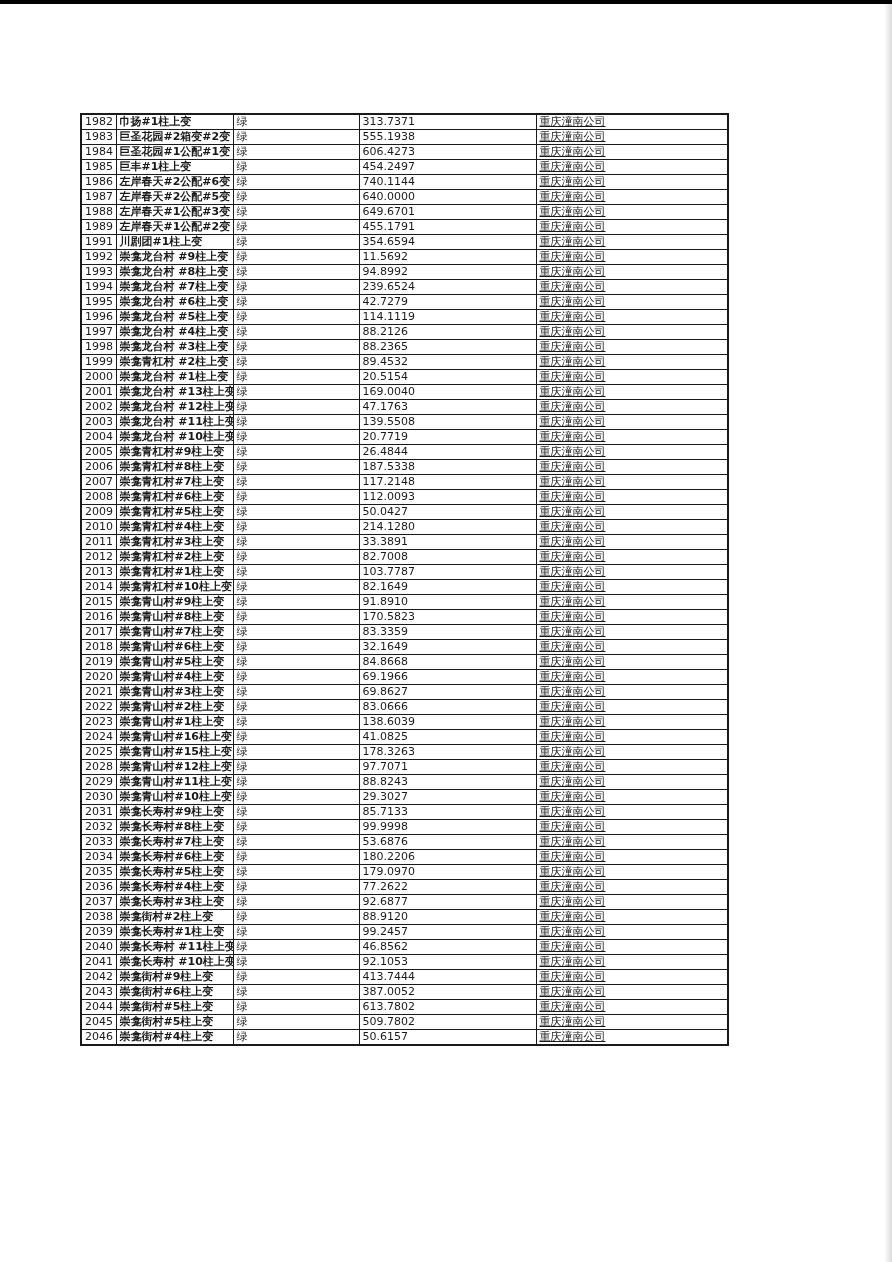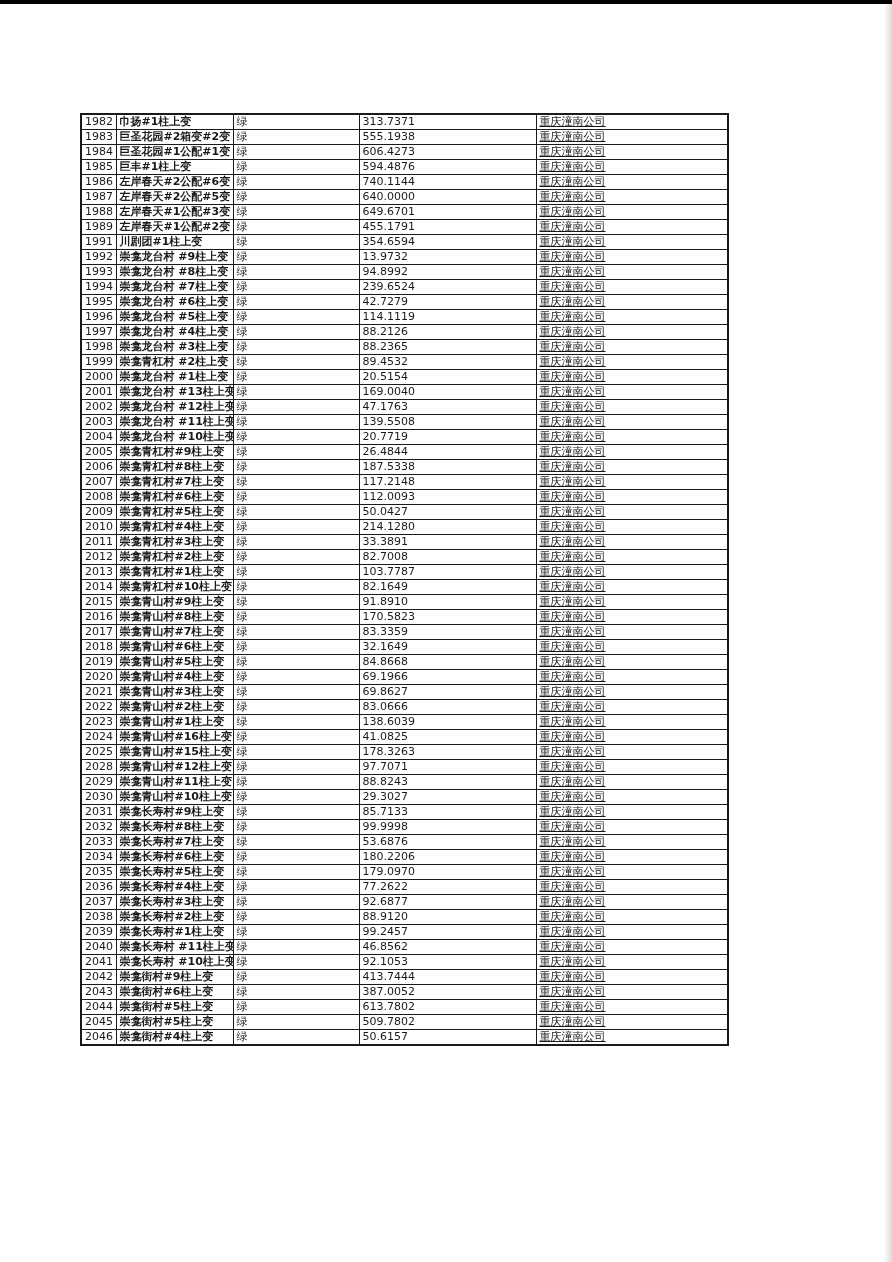--- a/index.html
+++ b/index.html
@@ -80,21 +80,21 @@
         <td class="c-num">1984</td>
         <td class="c-name">巨圣花园#1公配#1变</td>
         <td class="c-status">绿</td>
         <td class="c-value">606.4273</td>
         <td class="c-company">重庆潼南公司</td>
       </tr>
       <tr>
         <td class="c-num">1985</td>
         <td class="c-name">巨丰#1柱上变</td>
         <td class="c-status">绿</td>
-        <td class="c-value">594.4876</td>
+        <td class="c-value">454.2497</td>
         <td class="c-company">重庆潼南公司</td>
       </tr>
       <tr>
         <td class="c-num">1986</td>
         <td class="c-name">左岸春天#2公配#6变</td>
         <td class="c-status">绿</td>
         <td class="c-value">740.1144</td>
         <td class="c-company">重庆潼南公司</td>
       </tr>
       <tr>
@@ -122,21 +122,21 @@
         <td class="c-num">1991</td>
         <td class="c-name">川剧团#1柱上变</td>
         <td class="c-status">绿</td>
         <td class="c-value">354.6594</td>
         <td class="c-company">重庆潼南公司</td>
       </tr>
       <tr>
         <td class="c-num">1992</td>
         <td class="c-name">崇龛龙台村 #9柱上变</td>
         <td class="c-status">绿</td>
-        <td class="c-value">13.9732</td>
+        <td class="c-value">11.5692</td>
         <td class="c-company">重庆潼南公司</td>
       </tr>
       <tr>
         <td class="c-num">1993</td>
         <td class="c-name">崇龛龙台村 #8柱上变</td>
         <td class="c-status">绿</td>
         <td class="c-value">94.8992</td>
         <td class="c-company">重庆潼南公司</td>
       </tr>
       <tr>
@@ -428,21 +428,21 @@
       </tr>
       <tr>
         <td class="c-num">2037</td>
         <td class="c-name">崇龛长寿村#3柱上变</td>
         <td class="c-status">绿</td>
         <td class="c-value">92.6877</td>
         <td class="c-company">重庆潼南公司</td>
       </tr>
       <tr>
         <td class="c-num">2038</td>
-        <td class="c-name">崇龛长寿村#2柱上变</td>
+        <td class="c-name">崇龛街村#2柱上变</td>
         <td class="c-status">绿</td>
         <td class="c-value">88.9120</td>
         <td class="c-company">重庆潼南公司</td>
       </tr>
       <tr>
         <td class="c-num">2039</td>
         <td class="c-name">崇龛长寿村#1柱上变</td>
         <td class="c-status">绿</td>
         <td class="c-value">99.2457</td>
         <td class="c-company">重庆潼南公司</td>

